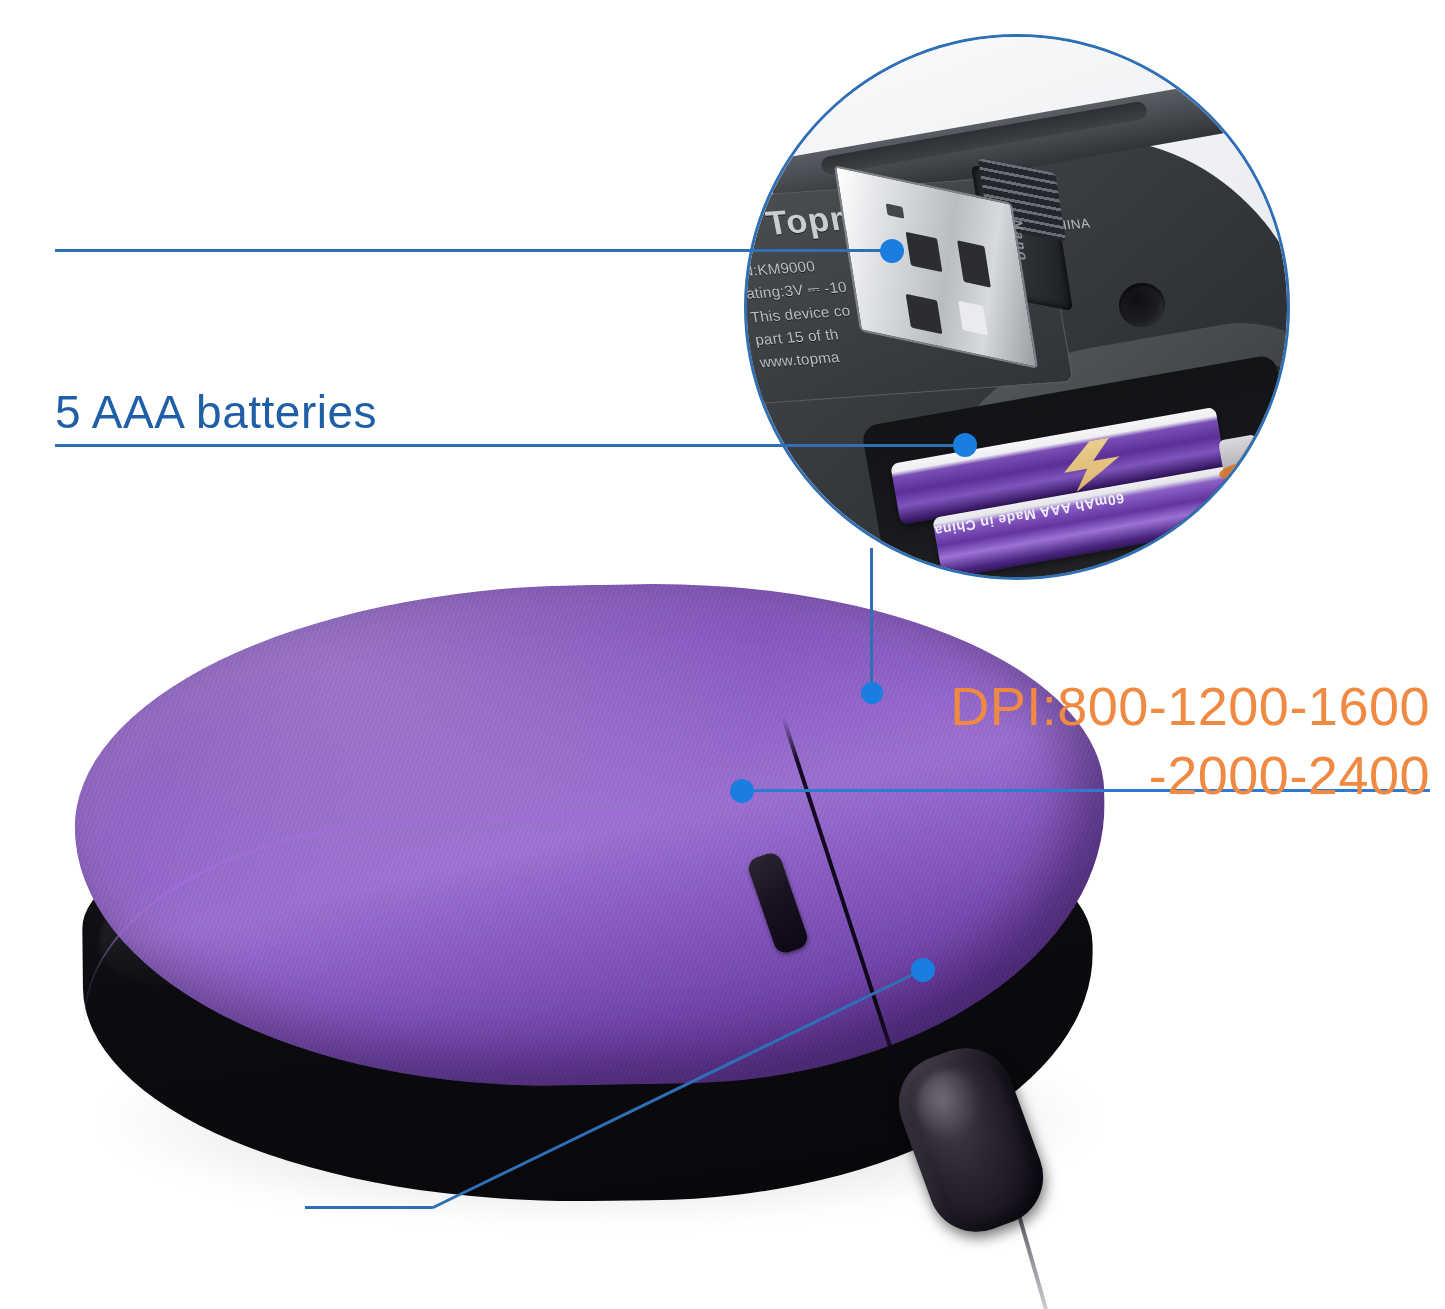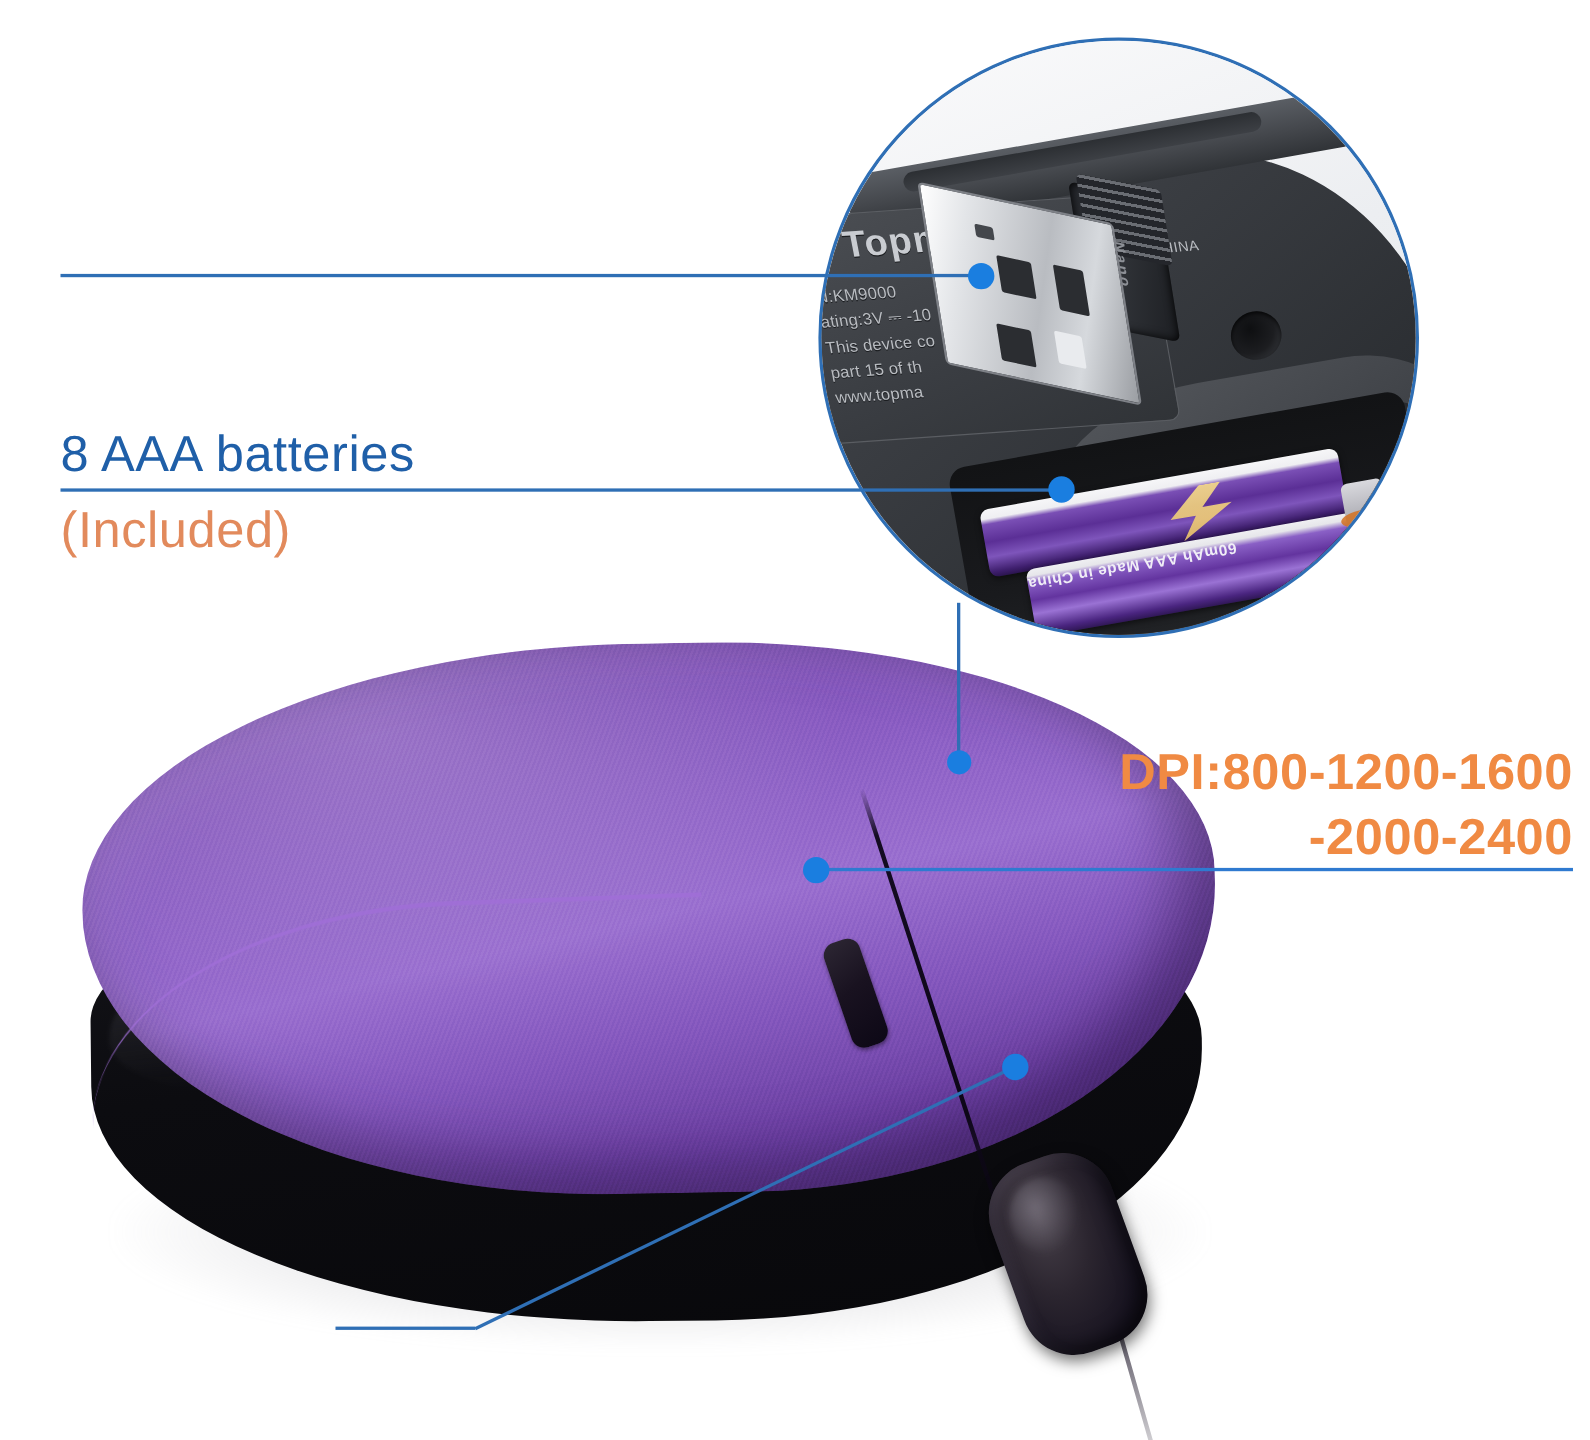--- a/index.html
+++ b/index.html
@@ -55,22 +55,22 @@
     font-size: 44px;
     color: #1f5fa8;
     font-weight: 400;
     letter-spacing: 0.5px;
   }
   .label-dpi {
     left: 940px;
     top: 672px;
     width: 490px;
     text-align: right;
-    font-size: 46px;
-    font-weight: 700;
+    font-size: 54px;
+    font-weight: 400;
     color: #f08a43;
     letter-spacing: 0.5px;
     line-height: 1.28;
     white-space: normal;
   }
   .label-dpi span { display: block; }
 
   
   .leader {
     position: absolute;
@@ -583,23 +583,22 @@
   <div class="leader leader-h leader-thin" style="left:740px; top:789px; width:690px; height:3px;"></div>
   <div class="dot" style="left:730px; top:779px; width:24px; height:24px;"></div>
 
   <div class="leader leader-h" style="left:305px; top:1206px; width:127px;"></div>
   <svg style="position:absolute; left:420px; top:960px; width:520px; height:260px; overflow:visible;">
     <line x1="12" y1="248" x2="502" y2="10" stroke="#2f6fb5" stroke-width="3"></line>
   </svg>
   <div class="dot" style="left:911px; top:958px; width:24px; height:24px;"></div>
 
 
-  <div class="label label-batt">8 AAA batteries</div>
-
-  <div class="label label-included">(Included)</div>
+  <div class="label label-batt">5 AAA batteries</div>
+
 
   <div class="label label-dpi">
     <span>DPI:800-1200-1600</span>
     <span>-2000-2400</span>
   </div>
 
 
 </div>
 
 </body></html>

